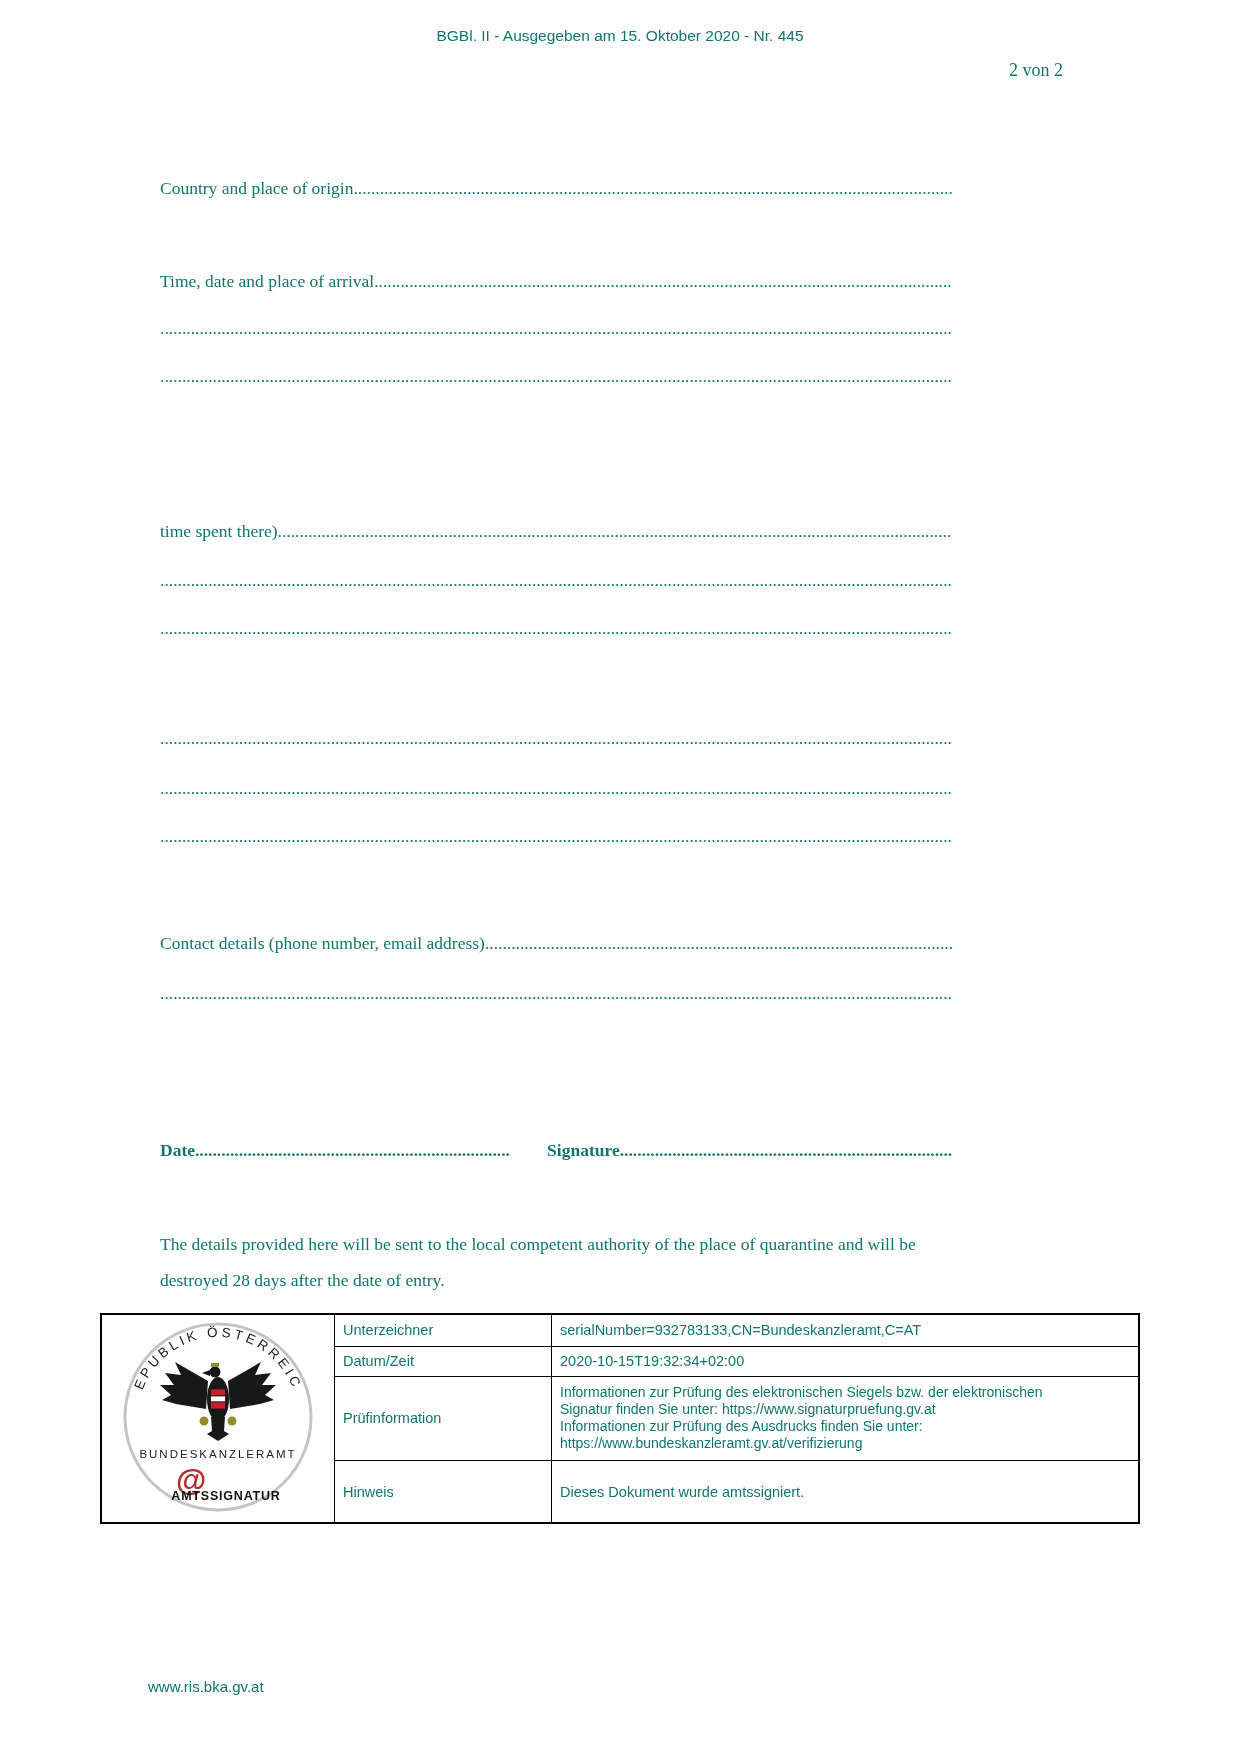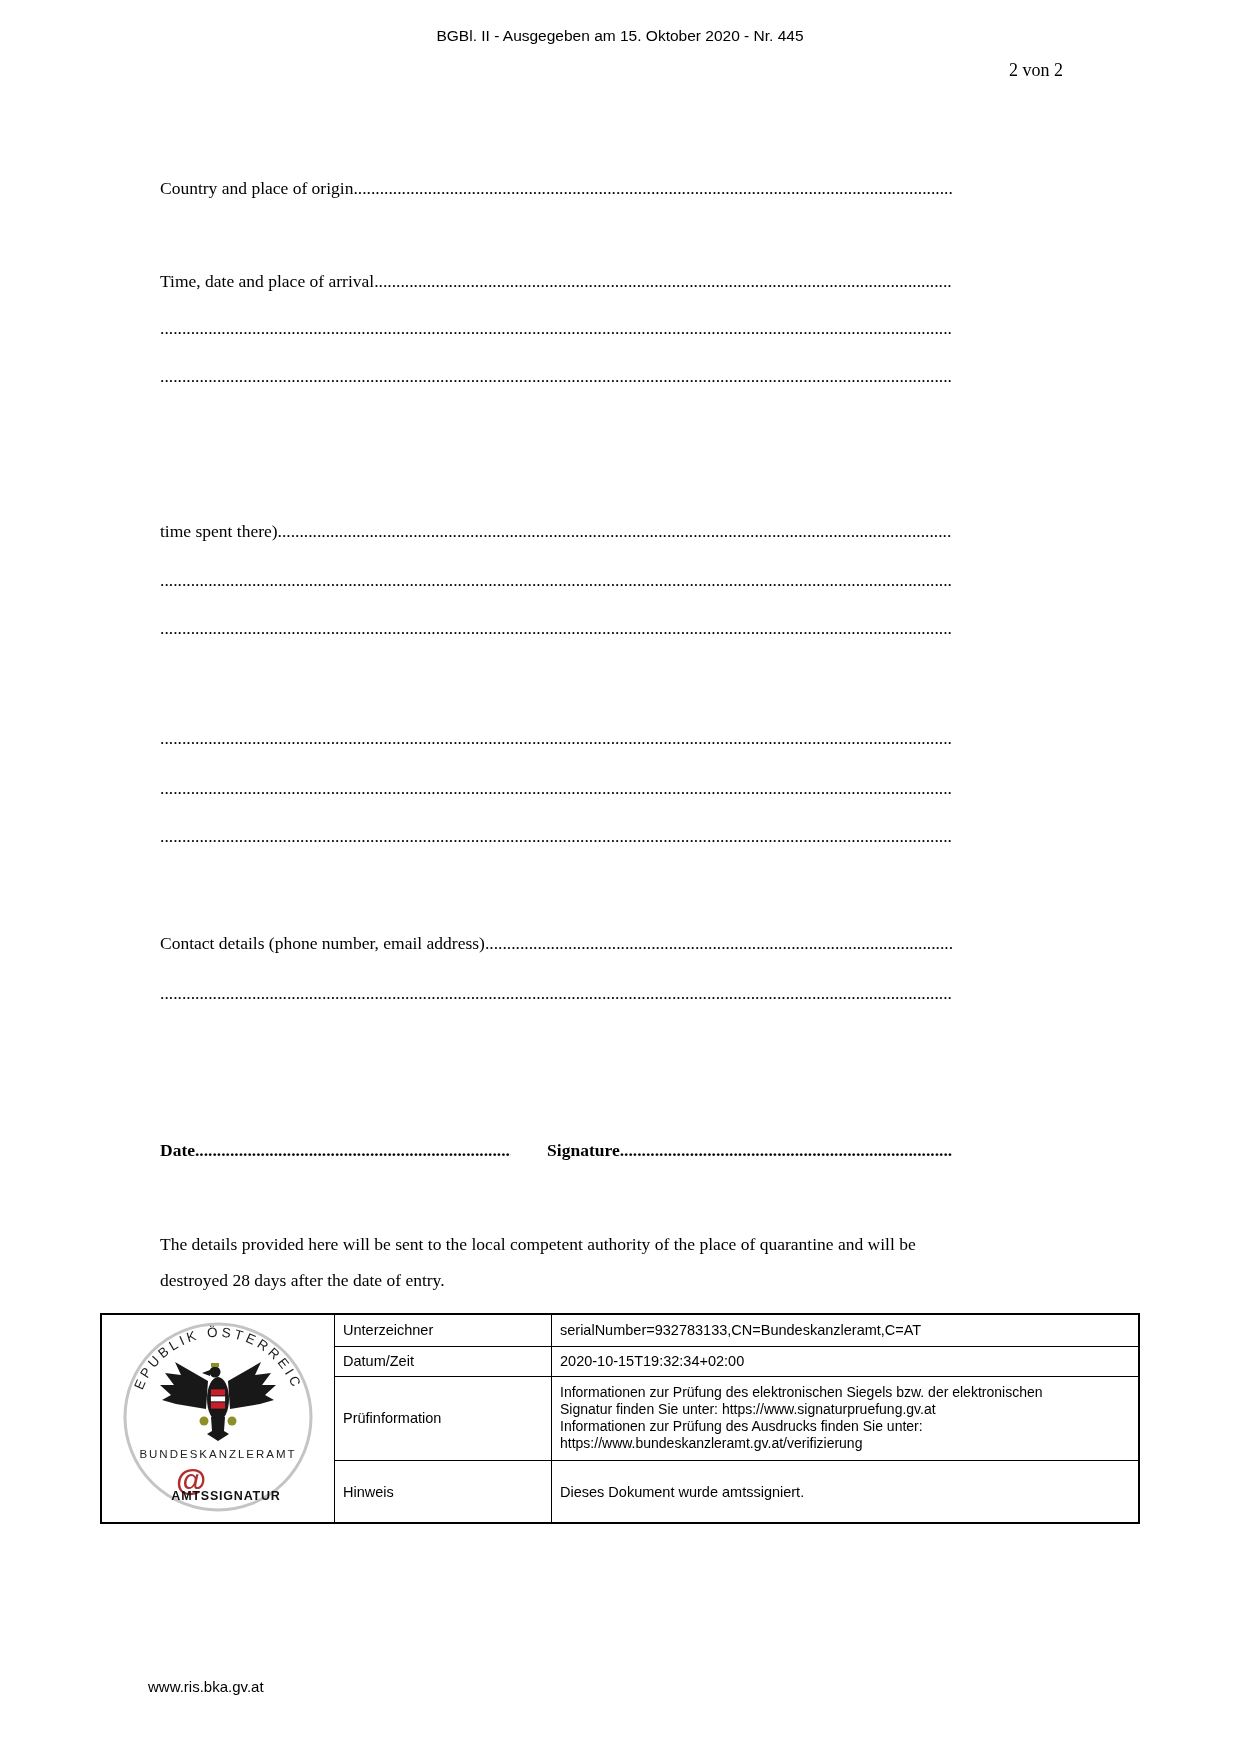--- a/index.html
+++ b/index.html
@@ -2,21 +2,21 @@
 <html><head>
 <meta charset="utf-8">
 <style>
   html,body{margin:0;padding:0;background:#e8e8e8;}
   .page{
     position:relative;
     width:1240px;height:1754px;
     background:#ffffff;
     margin:0 auto;
     font-family:"Liberation Serif", serif;
-    color:#000000;
+    color:#0f766e;
     overflow:hidden;
   }
   .hdr{
     position:absolute;top:27px;left:0;width:100%;
     text-align:center;
     font-family:"Liberation Sans", sans-serif;
     font-size:15.5px;
   }
   .pagenum{
     position:absolute;top:60px;right:177px;

